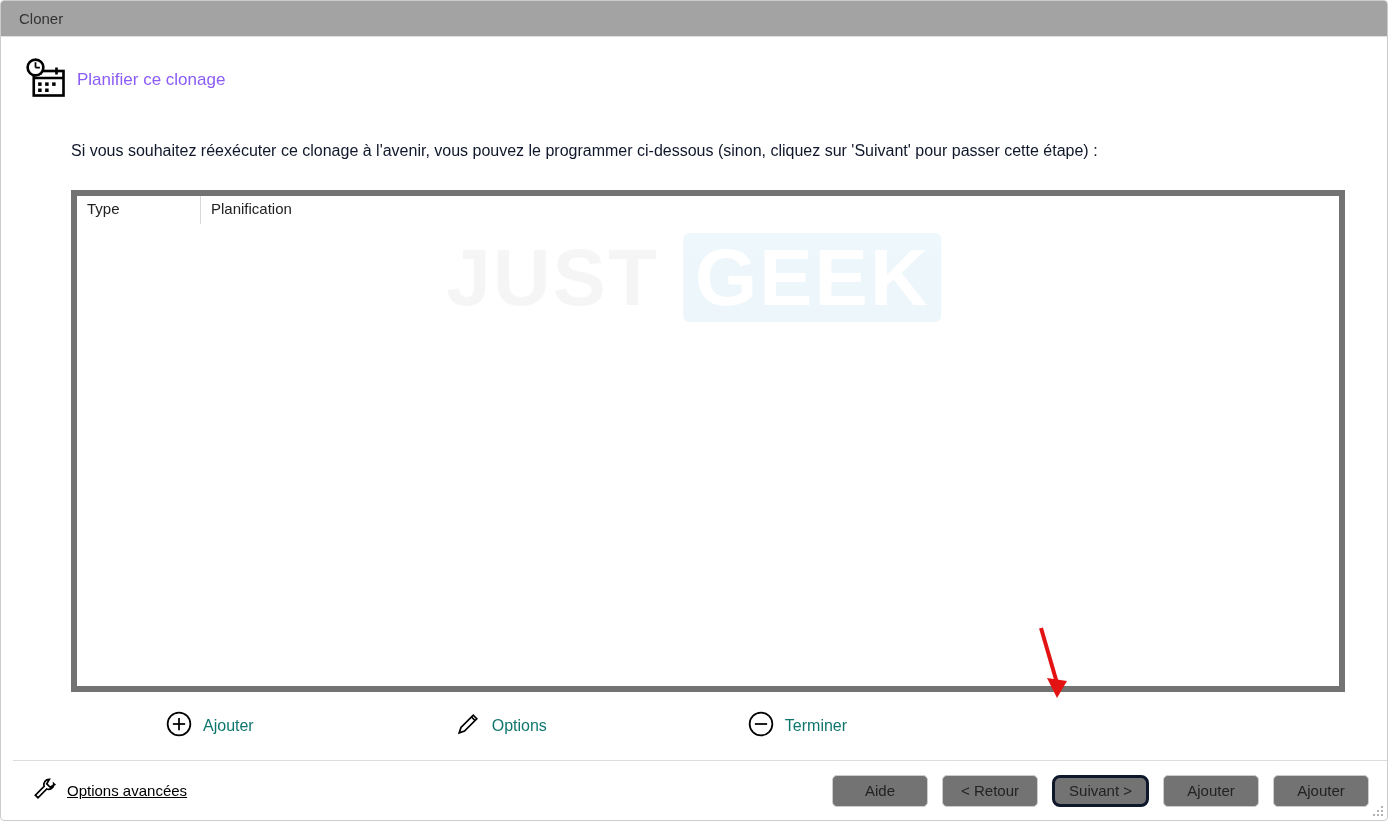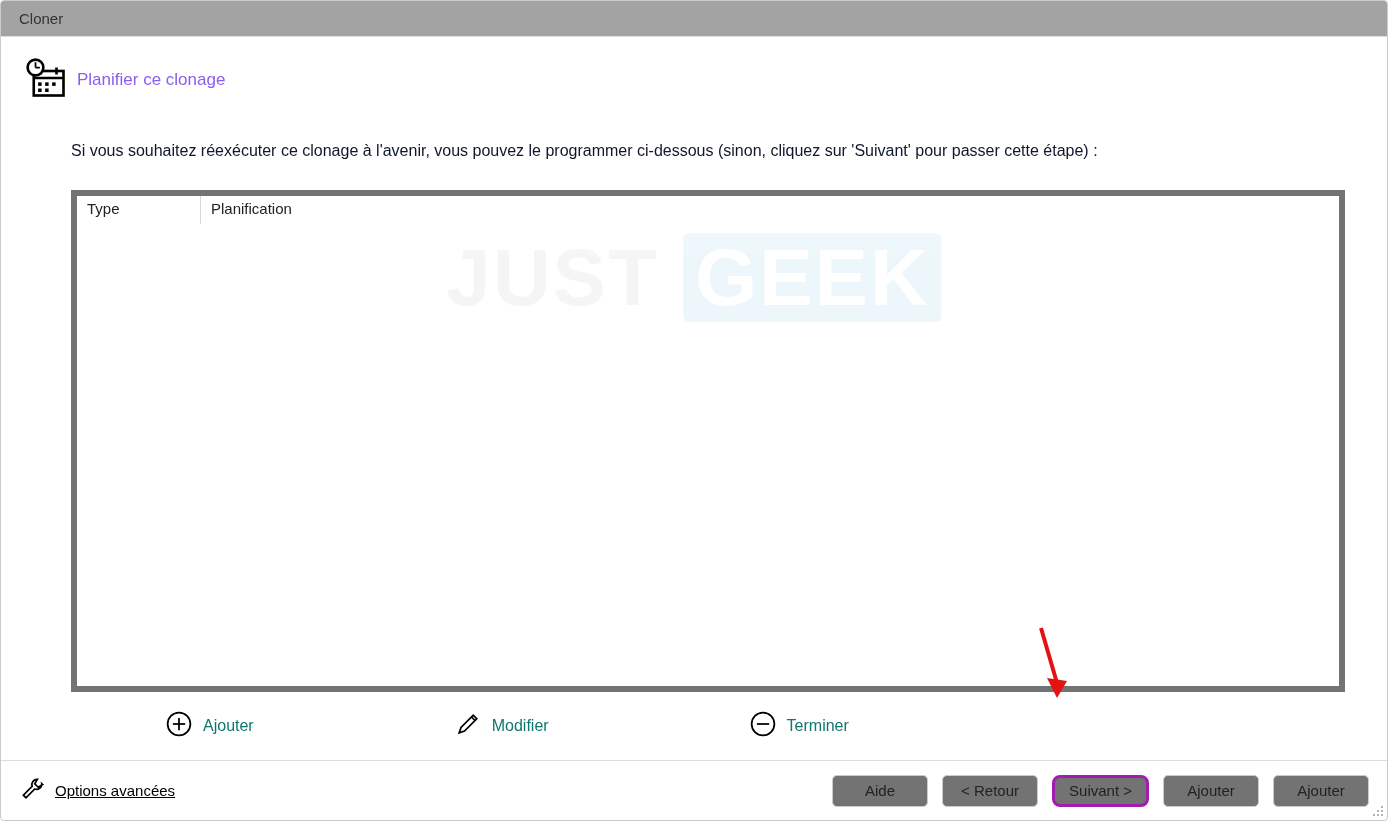--- a/index.html
+++ b/index.html
@@ -99,21 +99,21 @@
     .action-btn svg {
       width: 28px;
       height: 28px;
       stroke: #000;
       stroke-width: 2;
       fill: none;
     }
     .footer {
       position: absolute;
       bottom: 0;
-      left: 0;
+      left: 12px;
       right: 0;
       height: 60px;
       border-top: 1px solid #ddd;
       display: flex;
       align-items: center;
       padding: 0 18px;
       justify-content: space-between;
     }
     .footer-left {
       display: flex;
@@ -142,21 +142,21 @@
       height: 32px;
       border: 1px solid #ccc;
       border-radius: 5px;
       background: #737373;
       font-size: 15px;
       color: #222;
       cursor: pointer;
       padding: 0 14px;
     }
     .btn.highlighted {
-      border: 3px solid #a21caf;
+      border: 3px solid #0f172a;
       border-radius: 8px;
     }
     .watermark {
       position: absolute;
       top: 195px;
       left: 50%;
       transform: translateX(-50%);
       font-size: 80px;
       font-weight: 800;
       letter-spacing: 2px;
@@ -246,21 +246,21 @@
       </span>
       <span>Ajouter</span>
     </div>
     <div class="action-btn">
       <span>
         <svg viewBox="0 0 32 32">
           <path d="M6 26 L8 20 L22 6 L26 10 L12 24 Z"></path>
           <line x1="20" y1="8" x2="24" y2="12"></line>
         </svg>
       </span>
-      <span>Modifier</span>
+      <span>Options</span>
     </div>
     <div class="action-btn">
       <span>
         <svg viewBox="0 0 32 32">
           <circle cx="16" cy="16" r="13"></circle>
           <line x1="9" y1="16" x2="23" y2="16"></line>
         </svg>
       </span>
       <span>Terminer</span>
     </div>

